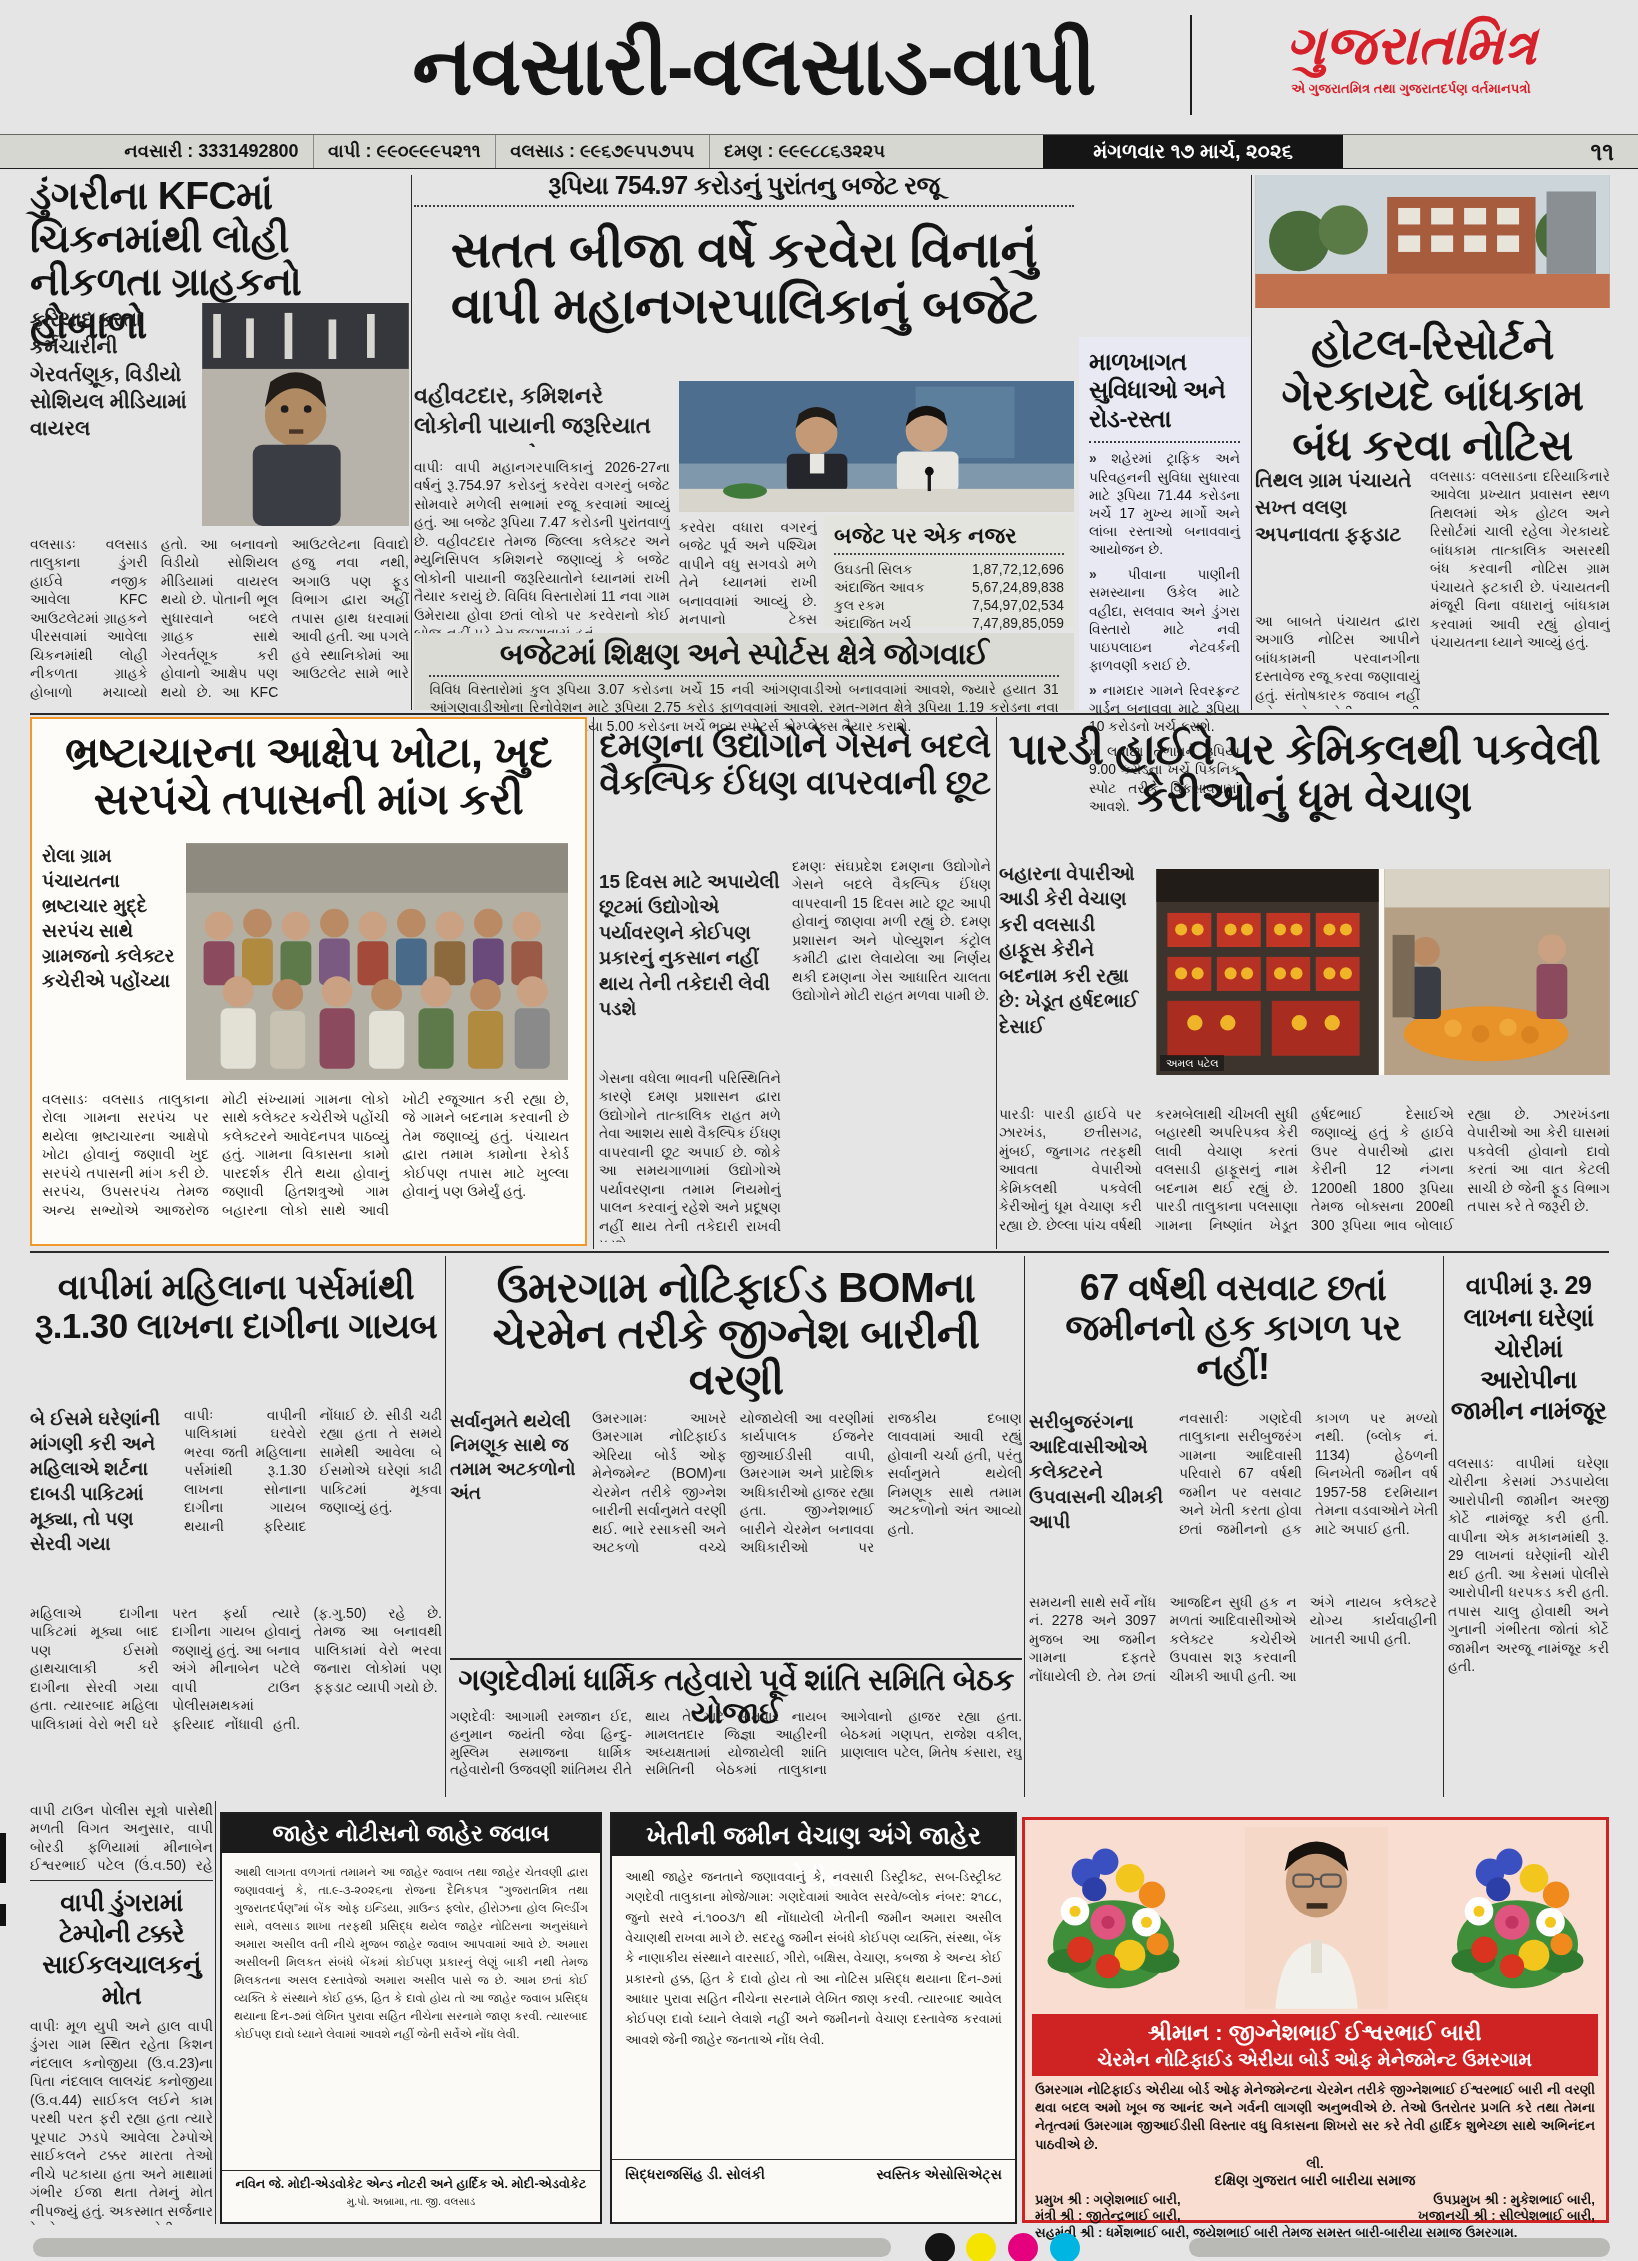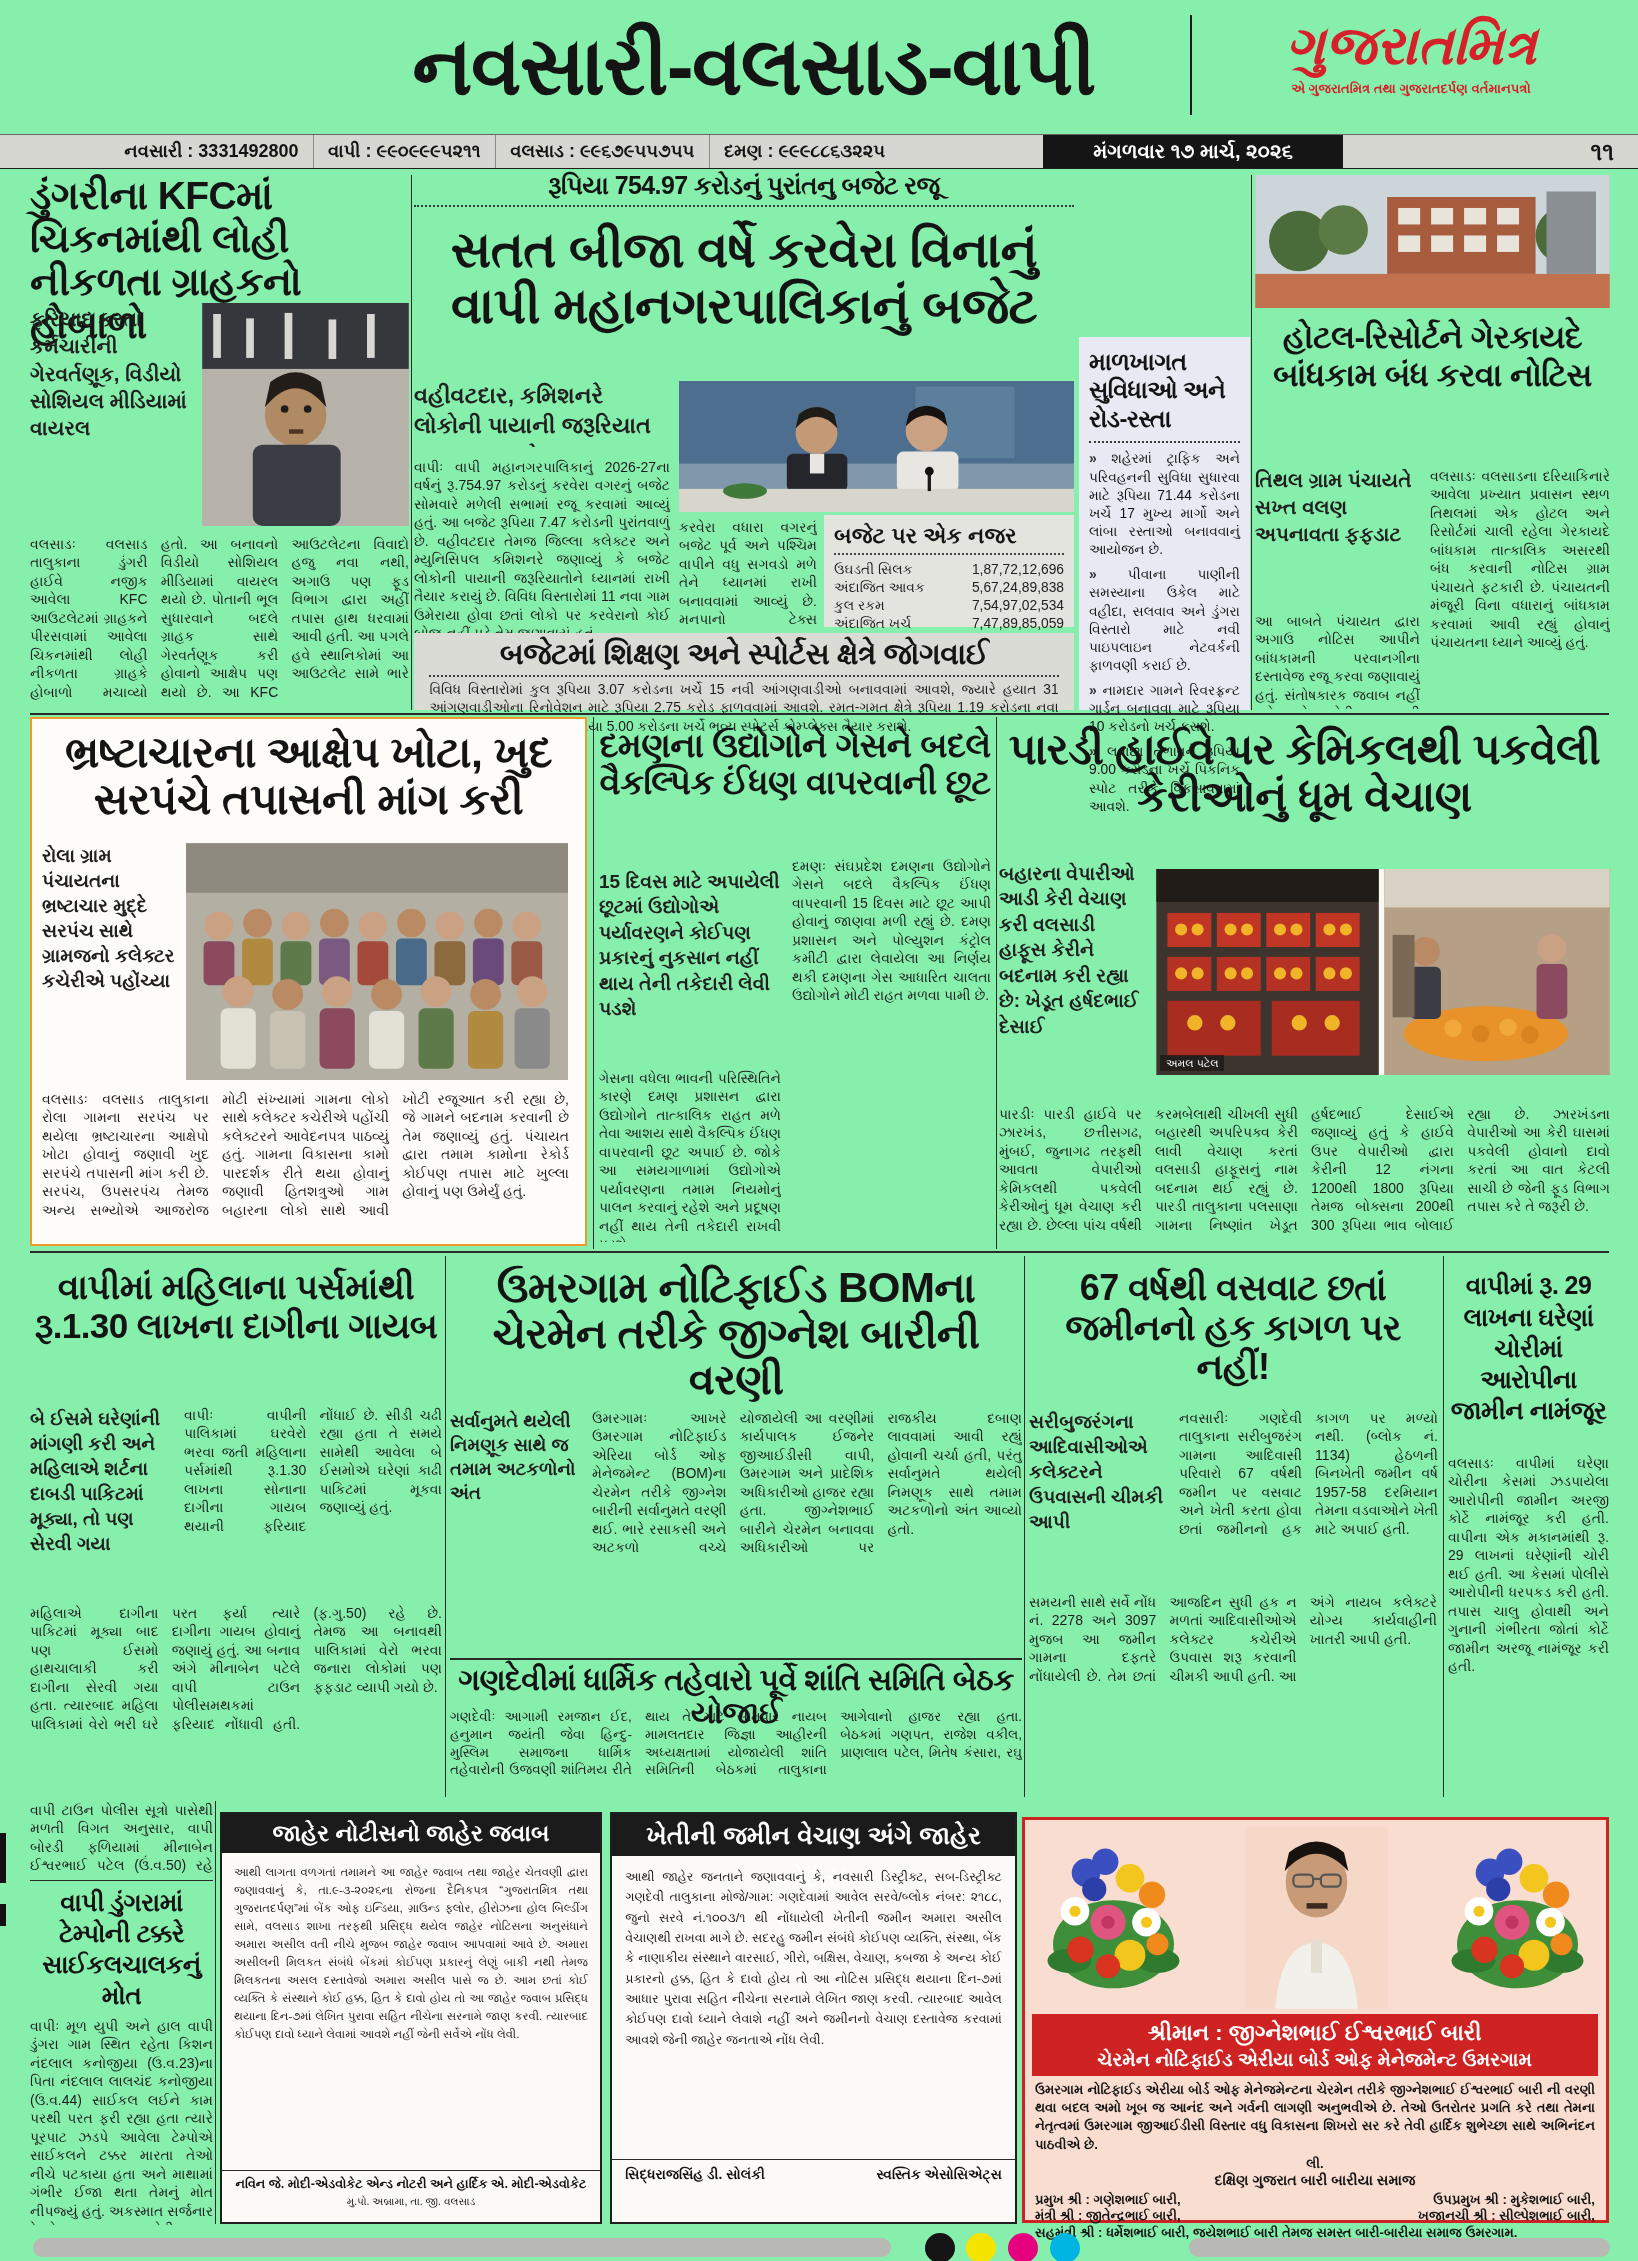--- a/index.html
+++ b/index.html
@@ -1,16 +1,16 @@
 <!DOCTYPE html>
 <html style="font-size:8.8px"><head>
 <meta charset="utf-8">
 <style>
   html,body{margin:0;padding:0;background:#888;}
-  .page{position:relative;width:1639px;height:2261px;background:#86efac;color:#141414;
+  .page{position:relative;width:1639px;height:2261px;background:#e5e5e5;color:#141414;
         font-family:"Liberation Sans","DejaVu Sans",sans-serif;overflow:hidden;}
   .abs{position:absolute;}
   .hl{font-weight:900;line-height:1.1;letter-spacing:-0.6px;}
   .center{text-align:center;}
   .just{text-align:justify;}
   .body-txt{font-size:14px;line-height:1.32;text-align:justify;color:#1c1c1c;overflow:hidden;}
   .deck-txt{font-size:19px;line-height:1.34;font-weight:700;color:#202020;overflow:hidden;}
   .cols2{column-count:2;column-gap:13.2px;}
   .cols3{column-count:3;column-gap:13.2px;}
   .cols4{column-count:4;column-gap:13.2px;}
@@ -171,21 +171,21 @@
           <rect x="320" y="110" width="40" height="30" fill="#e8e4da"></rect>
           <rect x="380" y="110" width="40" height="30" fill="#e8e4da"></rect>
           <rect x="440" y="110" width="40" height="30" fill="#e8e4da"></rect>
         <circle cx="80" cy="120" r="55" fill="#4a6b3a"></circle>
           <circle cx="160" cy="100" r="45" fill="#5a7b45"></circle>
         <circle cx="560" cy="110" r="50" fill="#4a6b3a"></circle>
         <rect x="0" y="180" width="645" height="62" fill="#c2714e"></rect>
         <rect x="530" y="30" width="90" height="150" fill="#8a8f94"></rect>
       </svg>
     </div>
-    <div class="hl center" style="position:absolute;left:0;top:144px;width:355px;font-size:32px;line-height:1.18;">હોટલ-રિસોર્ટને ગેરકાયદે બાંધકામ બંધ કરવા નોટિસ</div>
+    <div class="hl center" style="position:absolute;left:0;top:144px;width:355px;font-size:43px;line-height:1.18;">હોટલ-રિસોર્ટને ગેરકાયદે બાંધકામ બંધ કરવા નોટિસ</div>
     <div class="abs deck-txt" style="left:0;top:292px;width:165px;height:138px;font-size:20px;">તિથલ ગ્રામ પંચાયતે સખ્ત વલણ અપનાવતા ફફડાટ</div>
     <div class="abs body-txt" style="left:175px;top:292px;width:180px;height:243px;">વલસાડઃ વલસાડના દરિયાકિનારે આવેલા પ્રખ્યાત પ્રવાસન સ્થળ તિથલમાં એક હોટલ અને રિસોર્ટમાં ચાલી રહેલા ગેરકાયદે બાંધકામ તાત્કાલિક અસરથી બંધ કરવાની નોટિસ ગ્રામ પંચાયતે ફટકારી છે. પંચાયતની મંજૂરી વિના વધારાનું બાંધકામ કરવામાં આવી રહ્યું હોવાનું પંચાયતના ધ્યાને આવ્યું હતું.</div>
     <div class="abs body-txt" style="left:0;top:437px;width:165px;height:97px;">આ બાબતે પંચાયત દ્વારા અગાઉ નોટિસ આપીને બાંધકામની પરવાનગીના દસ્તાવેજ રજૂ કરવા જણાવાયું હતું. સંતોષકારક જવાબ નહીં મળે તો તોડી પાડવાની કાર્યવાહી હાથ ધરવામાં આવશે.</div>
   </div>
 
   <div class="vline" style="left:593px;top:717px;height:532px;"></div>
   <div class="vline" style="left:996px;top:717px;height:532px;"></div>
 
   <div class="abs orangebox" style="left:30px;top:717px;width:557px;height:529px;box-sizing:border-box;padding:10px;">
     <div class="hl center" style="font-size:43px;">ભ્રષ્ટાચારના આક્ષેપ ખોટા, ખુદ સરપંચે તપાસની માંગ કરી</div>

